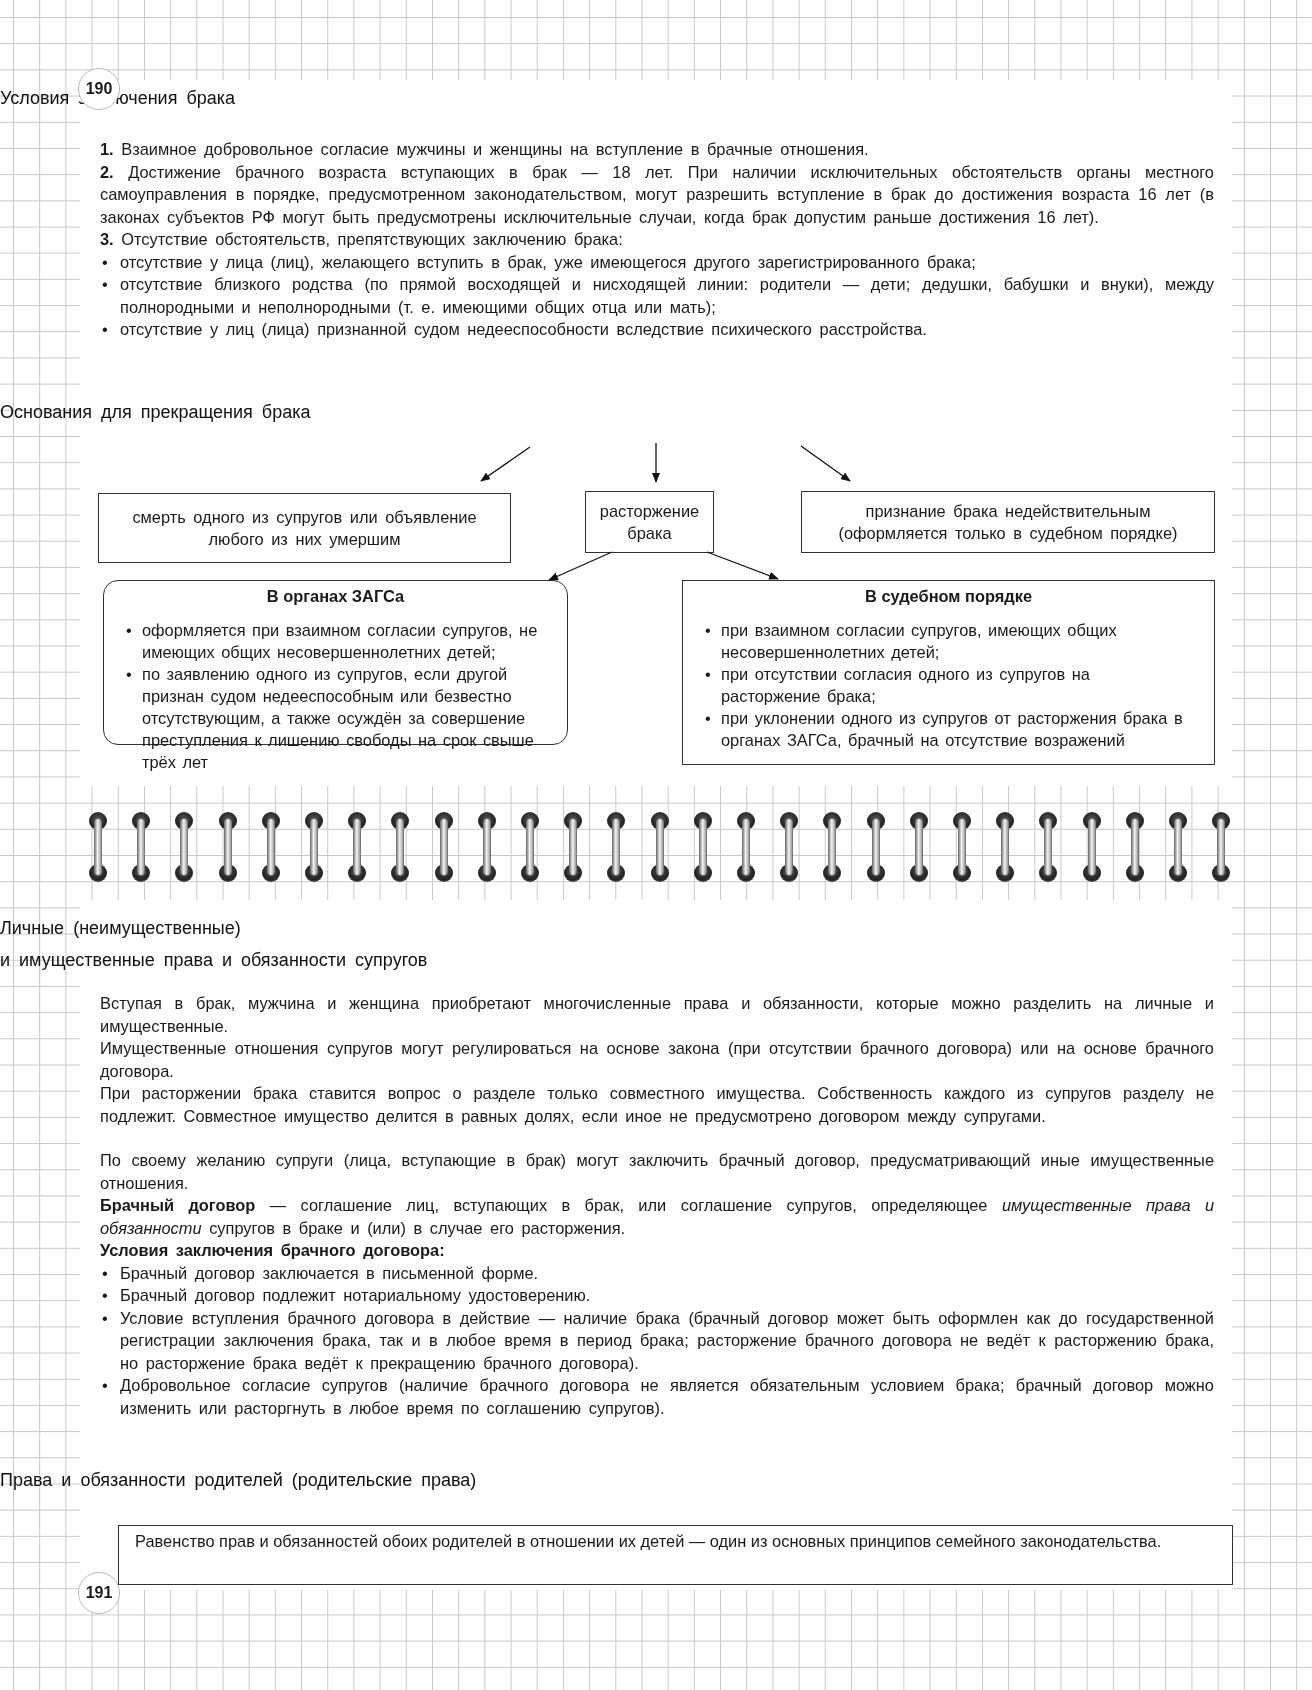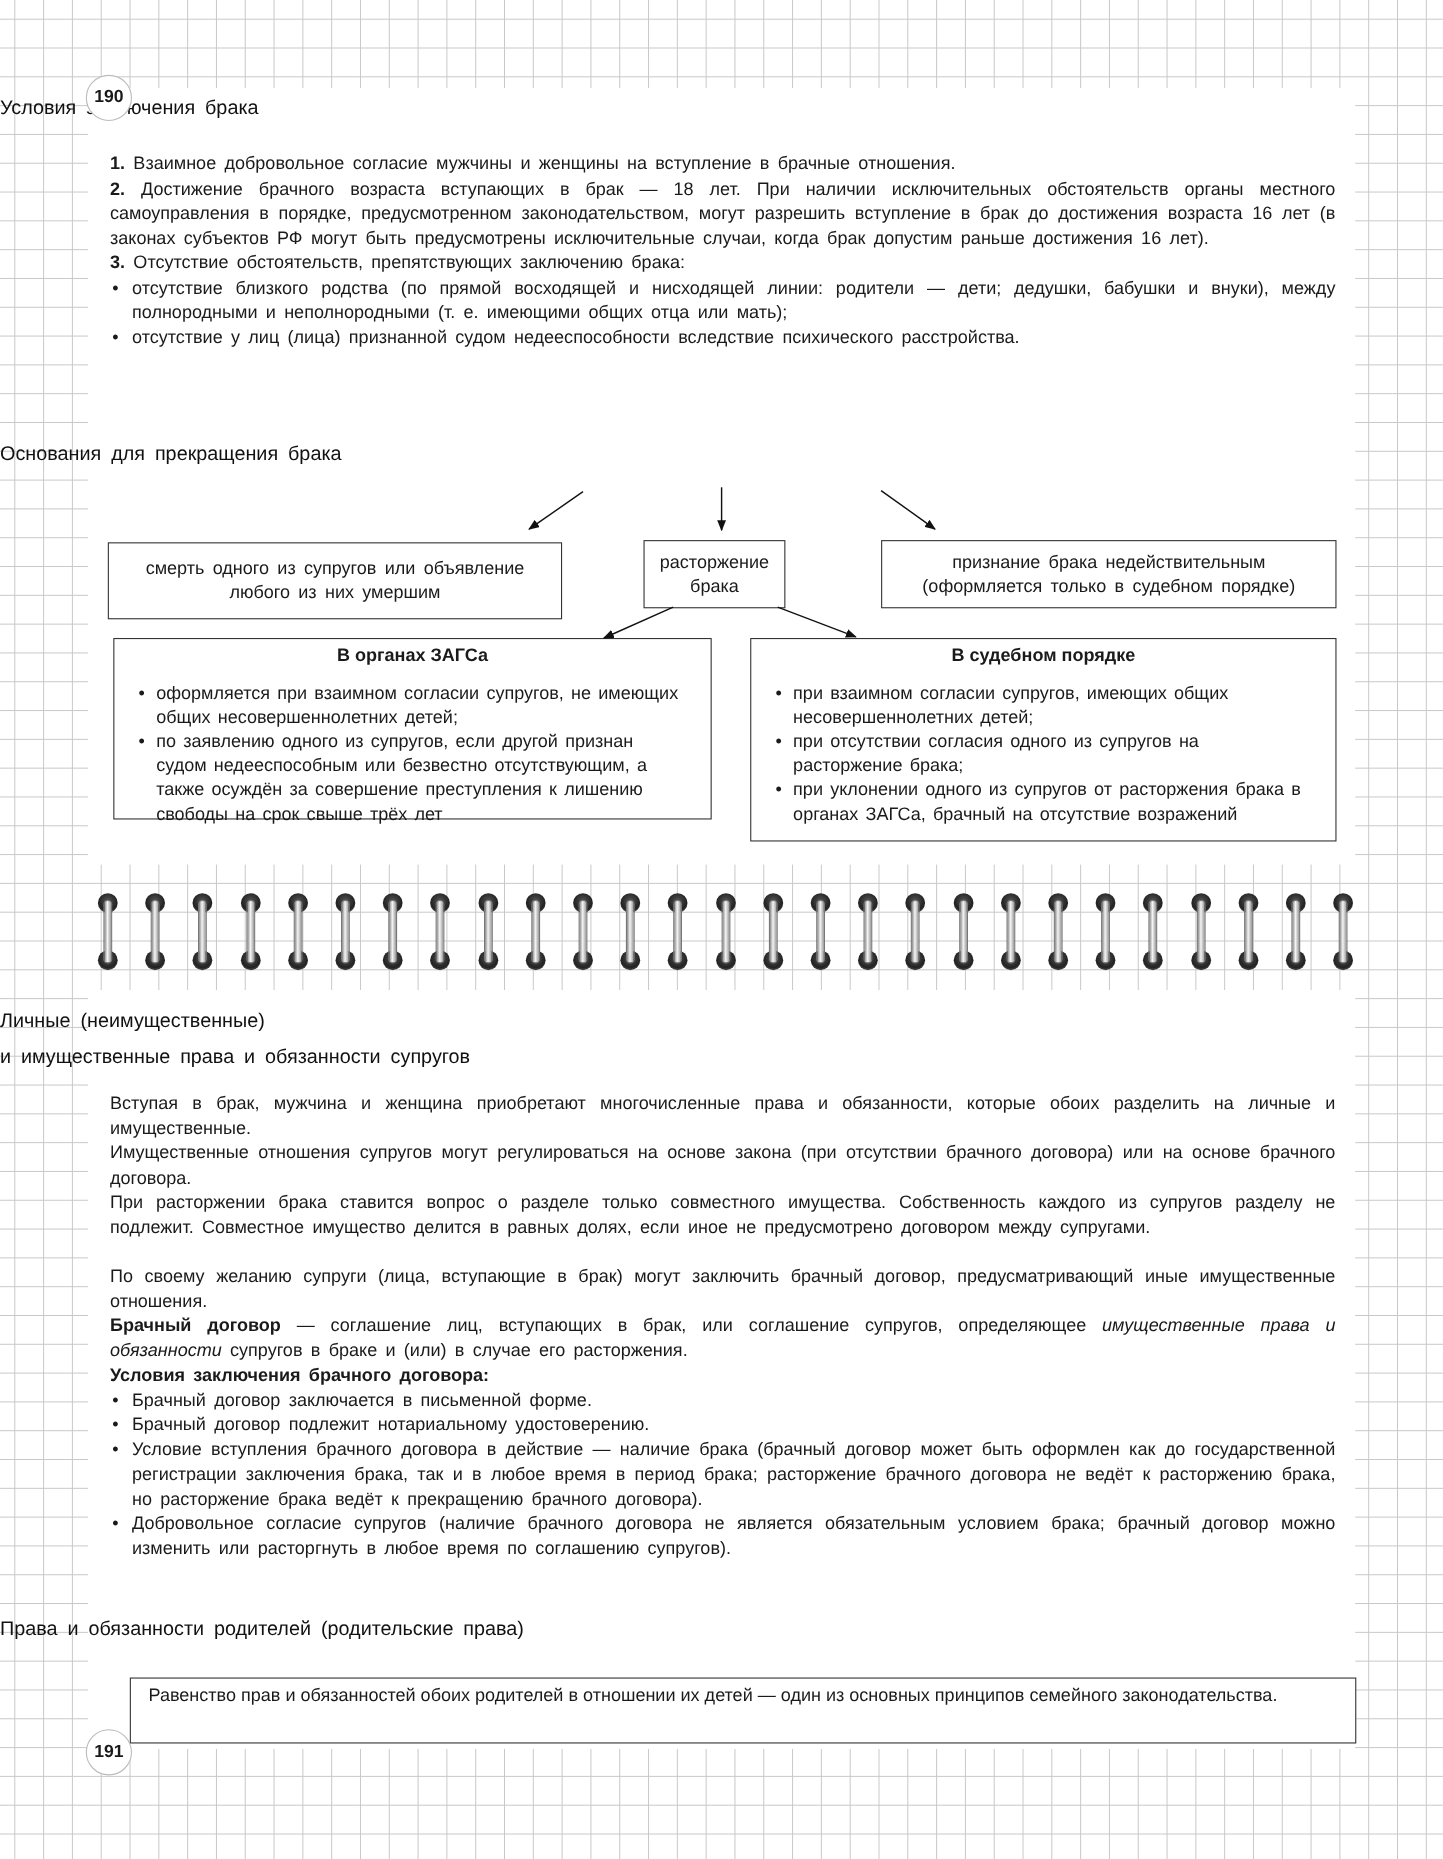--- a/index.html
+++ b/index.html
@@ -56,38 +56,39 @@
 <div class="page page-top"></div>
 <div class="page-num" style="left:78px;top:68px;">190</div>
 
 <div class="heading" style="top:88px;">Условия заключения брака</div>
 
 <div class="body-text" style="left:100px;right:98px;top:138px;">
   <p><b>1.</b> <span>Взаимное добровольное согласие мужчины и женщины на вступление в брачные отношения.</span></p>
   <p><b>2.</b> <span>Достижение брачного возраста вступающих в брак — 18 лет. При наличии исключительных обстоятельств органы местного самоуправления в порядке, предусмотренном законодательством, могут разрешить вступление в брак до достижения возраста 16 лет (в законах субъектов РФ могут быть предусмотрены исключительные случаи, когда брак допустим раньше достижения 16 лет).</span></p>
   <p><b>3.</b> <span>Отсутствие обстоятельств, препятствующих заключению брака:</span></p>
   <ul>
+    <li>отсутствие у лица (лиц), желающего вступить в брак, уже имеющегося другого зарегистрированного брака;</li>
     <li>отсутствие близкого родства (по прямой восходящей и нисходящей линии: родители — дети; дедушки, бабушки и внуки), между полнородными и неполнородными (т. е. имеющими общих отца или мать);</li>
     <li>отсутствие у лиц (лица) признанной судом недееспособности вследствие психического расстройства.</li>
   </ul>
 </div>
 
 <div class="heading" style="top:402px;">Основания для прекращения брака</div>
 
 <div class="box center-box" style="left:98px;top:493px;width:413px;height:70px;">
   <span style="padding:0 18px;">смерть одного из супругов или объявление любого из них умершим</span>
 </div>
 <div class="box center-box" style="left:585px;top:491px;width:129px;height:62px;justify-content:flex-end;">
   <span style="padding:0 8px;">расторжение брака</span>
 </div>
 <div class="box center-box" style="left:801px;top:491px;width:414px;height:62px;">
   <span style="padding:0 10px;">признание брака недействительным (оформляется только в судебном порядке)</span>
 </div>
 
-<div class="box detail-box" style="left:103px;top:580px;width:544px;height:165px;">
+<div class="box detail-box" style="left:103px;top:580px;width:465px;height:165px;border-radius:15px;">
   <div class="title">В органах ЗАГСа</div>
   <ul>
     <li>оформляется при взаимном согласии супругов, не имеющих общих несовершеннолетних детей;</li>
     <li>по заявлению одного из супругов, если другой признан судом недееспособным или безвестно отсутствующим, а также осуждён за совершение преступления к лишению свободы на срок свыше трёх лет</li>
   </ul>
 </div>
 <div class="box detail-box" style="left:682px;top:580px;width:533px;height:185px;">
   <div class="title">В судебном порядке</div>
   <ul>
     <li>при взаимном согласии супругов, имеющих общих несовершеннолетних детей;</li>
@@ -246,21 +247,21 @@
       <div class="rod"></div>
     </div>
   </div>
 
 <div class="page page-bottom"></div>
 
 <div class="heading" style="top:918px;">Личные (неимущественные)</div>
 <div class="heading" style="top:950px;">и имущественные права и обязанности супругов</div>
 
 <div class="body-text" style="left:100px;right:98px;top:992px;">
-  <p>Вступая в брак, мужчина и женщина приобретают многочисленные права и обязанности, которые обоих разделить на личные и имущественные.</p>
+  <p>Вступая в брак, мужчина и женщина приобретают многочисленные права и обязанности, которые можно разделить на личные и имущественные.</p>
   <p>Имущественные отношения супругов могут регулироваться на основе закона (при отсутствии брачного договора) или на основе брачного договора.</p>
   <p>При расторжении брака ставится вопрос о разделе только совместного имущества. Собственность каждого из супругов разделу не подлежит. Совместное имущество делится в равных долях, если иное не предусмотрено договором между супругами.</p>
   <p style="height:22px;"></p>
   <p>По своему желанию супруги (лица, вступающие в брак) могут заключить брачный договор, предусматривающий иные имущественные отношения.</p>
   <p><b>Брачный договор</b><span> — соглашение лиц, вступающих в брак, или соглашение супругов, определяющее </span><i>имущественные права и обязанности</i><span> супругов в браке и (или) в случае его расторжения.</span></p>
   <p><b>Условия заключения брачного договора:</b></p>
   <ul>
     <li>Брачный договор заключается в письменной форме.</li>
     <li>Брачный договор подлежит нотариальному удостоверению.</li>
     <li>Условие вступления брачного договора в действие — наличие брака (брачный договор может быть оформлен как до государственной регистрации заключения брака, так и в любое время в период брака; расторжение брачного договора не ведёт к расторжению брака, но расторжение брака ведёт к прекращению брачного договора).</li>

